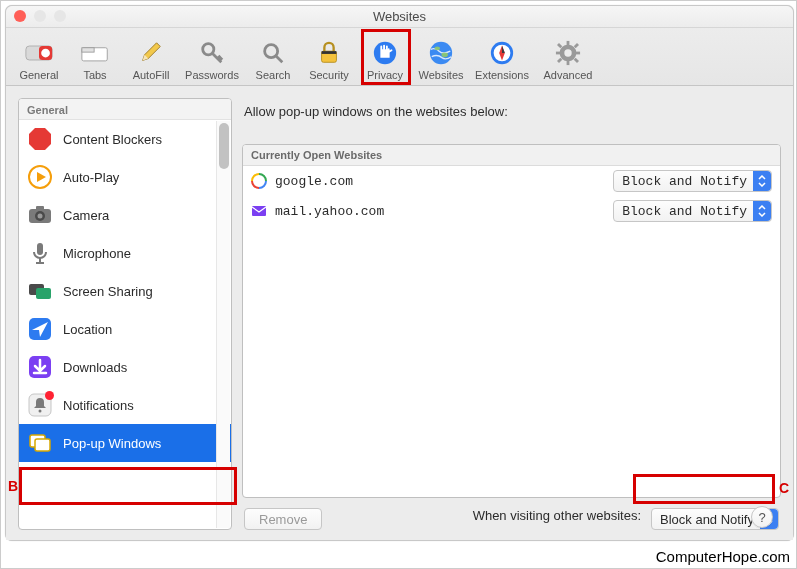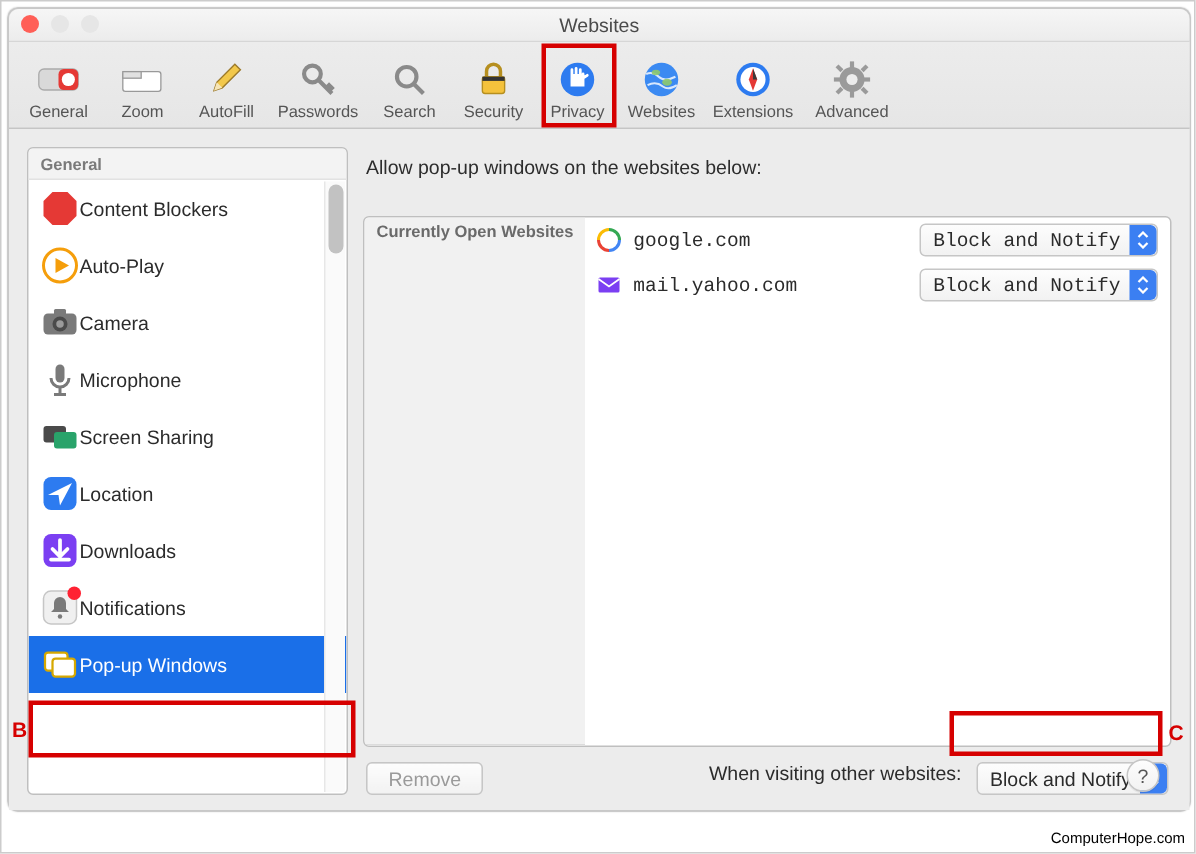--- a/index.html
+++ b/index.html
@@ -56,33 +56,33 @@
     background:#ececec;
     position: relative;
   }
   .sidebar {
     width: 214px; background:#fff; border:1px solid #bfbfbf; border-radius:4px;
     display:flex; flex-direction:column; overflow:hidden;
     position: relative;
   }
   .sb-header { font-size:11px; color:#7a7a7a; font-weight:600; padding:5px 8px 3px; background:#f3f3f3; border-bottom:1px solid #e2e2e2;}
   .sb-list { flex:1; overflow:auto; }
-  .sb-item { display:flex; align-items:center; padding:6px 8px; font-size:13px; color:#2b2b2b; cursor:default;}
+  .sb-item { display:flex; align-items:center; gap:10px; padding:6px 8px; font-size:13px; color:#2b2b2b; cursor:default;}
   .sb-item.selected { background:#1a6fe8; color:#fff; }
   .sb-icon { width:26px; height:26px; display:flex; align-items:center; justify-content:center; flex-shrink:0;}
   .sb-scroll { position:absolute; right:1px; top:22px; bottom:1px; width:14px; background:#fafafa; border-left:1px solid #e7e7e7;}
   .sb-thumb { position:absolute; top:2px; left:2px; width:10px; height:46px; background:#c2c2c2; border-radius:5px;}
 
   .main {
     flex:1; display:flex; flex-direction:column;
   }
   .main-head { font-size:13px; color:#2d2d2d; margin:6px 0 25px 2px;}
   .table-wrap {
     background:#fff; border:1px solid #bfbfbf; border-radius:4px;
-    flex:1; display:flex; flex-direction:row; overflow:hidden;justify-content:space-between;
+    flex:1; display:flex; flex-direction:column; overflow:hidden;justify-content:space-between;
   }
   .table-hdr { background:#f1f1f1; border-bottom:1px solid #dcdcdc; padding:4px 8px; font-size:11px; font-weight:600; color:#6a6a6a;}
   .rows { flex:1;font-family:Liberation Mono, monospace; }
   .row { display:flex; align-items:center; padding:4px 8px; gap:8px; }
   .row-icon { width:16px; height:16px; flex-shrink:0; display:flex; align-items:center; justify-content:center;}
   .row-domain { flex:1; font-size:13px; color:#2b2b2b; }
   .mac-select {
     height:22px;
     background: linear-gradient(#fdfdfd,#f2f2f2);
     border:1px solid #c6c6c6;
@@ -108,21 +108,21 @@
     background:linear-gradient(#fdfdfd,#f2f2f2); font-size:13px; color:#9a9a9a;
     display:flex; align-items:center; cursor:default;
   }
   .bottom-label { font-size:13px; color:#2b2b2b; }
   .help-btn {
     position:absolute; right:20px; bottom:12px; width:22px; height:22px;
     border-radius:50%; border:1px solid #c6c6c6; background:linear-gradient(#fdfdfd,#f2f2f2);
     display:flex; align-items:center; justify-content:center; font-size:13px; color:#555;
     box-shadow: 0 1px 0 rgba(0,0,0,0.05);
   }
-  .attribution { position:absolute; right:6px; bottom:3px; font-size:10px; color:#000; }
+  .attribution { position:absolute; right:6px; bottom:3px; font-size:15px; color:#000; }
   .notif-dot { position:absolute; width:9px; height:9px; background:#f23; border-radius:50%; top:-1px; right:-1px; }
 </style>
 </head>
 <body>
 
 <div class="window">
 
   <div class="titlebar">
     <div class="traffic">
       <div class="tl-dot" style="background:#ff5f57"></div>
@@ -143,21 +143,21 @@
       </div>
       <span>General</span>
     </div>
     <div class="tb-item">
       <div class="tb-icon">
         <svg viewBox="0 0 32 24" width="30" height="22">
             <rect x="1" y="6" width="29" height="15" rx="2" fill="#fff" stroke="#999"></rect>
             <rect x="1" y="6" width="14" height="5" fill="#e1e1e1" stroke="#999"></rect>
           </svg>
       </div>
-      <span>Zoom</span>
+      <span>Tabs</span>
     </div>
     <div class="tb-item">
       <div class="tb-icon">
         <svg viewBox="0 0 28 28" width="26" height="26">
             <path d="M5 22 L7 16 L20 3 L24 7 L11 20 L5 22 Z" fill="#f2c84b" stroke="#9c7a2b"></path>
             <path d="M5 22 L7 16 L11 20 Z" fill="#f6e5b7"></path>
           </svg>
       </div>
       <span>AutoFill</span>
     </div>

